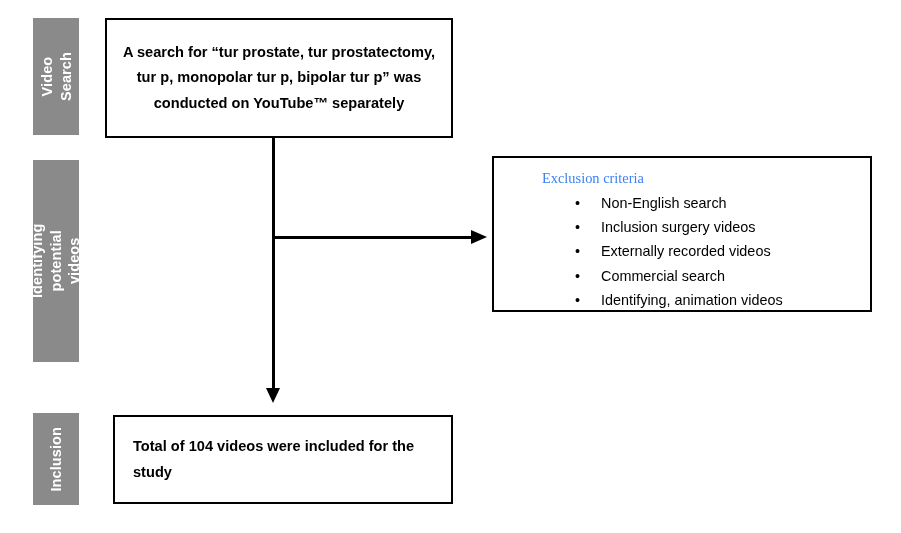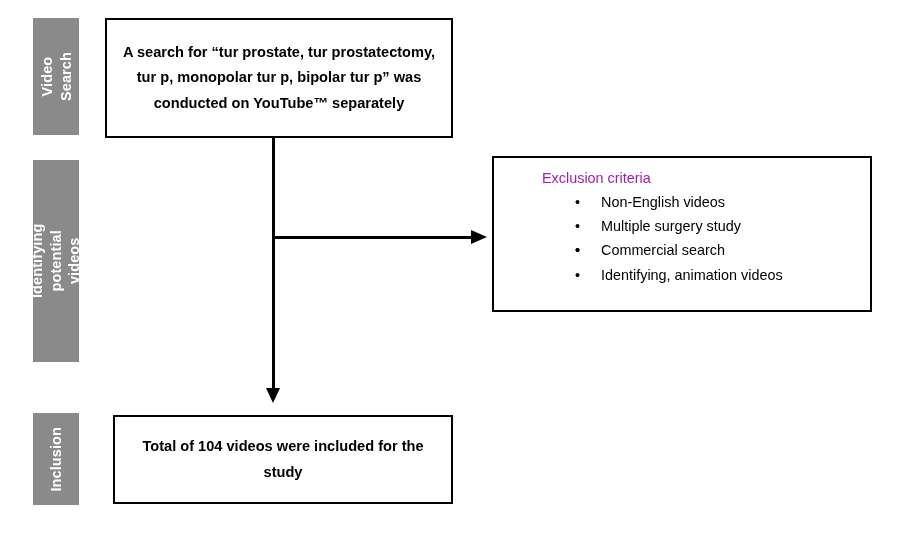--- a/index.html
+++ b/index.html
@@ -69,40 +69,41 @@
     padding: 0 12px;
   }
 
   #box-inclusion {
     left: 113px; top: 415px; width: 340px; height: 89px;
   }
   #box-inclusion .box-text {
     font-weight: bold;
     font-size: 14.6px;
     line-height: 1.72;
-    text-align: center;
+    text-align: left;
     color: #000000;
     padding: 0 18px;
   }
 
   #box-exclusion {
     left: 492px; top: 156px; width: 380px; height: 156px;
     align-items: flex-start;
     justify-content: flex-start;
   }
   .exclusion-inner {
     padding: 12px 0 0 48px;
     width: 100%;
     box-sizing: border-box;
   }
   .exclusion-title {
     font-size: 14.4px;
     font-weight: 500;
-    color: #a21caf;
+    color: #3b82f6;
     margin-bottom: 4px;
+    font-family: Liberation Serif, serif;
   }
   .exclusion-list {
     list-style: none;
     margin: 0;
     padding: 0;
   }
   .exclusion-list li {
     position: relative;
     padding-left: 59px;
     font-size: 14.4px;
@@ -169,23 +170,23 @@
   </div>
 
   <div class="flow-box" id="box-search">
     <div class="box-text">A search for “tur prostate, tur prostatectomy, tur p, monopolar tur p, bipolar tur p” was conducted on YouTube™ separately</div>
   </div>
 
   <div class="flow-box" id="box-exclusion">
     <div class="exclusion-inner">
       <div class="exclusion-title">Exclusion criteria</div>
       <ul class="exclusion-list" id="exclusion-list">
-          <li><span class="bullet-dot">•</span><span>Non-English videos</span></li>
-          <li><span class="bullet-dot">•</span><span>Multiple surgery study</span></li>
-          <li><span class="bullet-dot">•</span></li>
+          <li><span class="bullet-dot">•</span><span>Non-English search</span></li>
+          <li><span class="bullet-dot">•</span><span>Inclusion surgery videos</span></li>
+          <li><span class="bullet-dot">•</span><span>Externally recorded videos</span></li>
           <li><span class="bullet-dot">•</span><span>Commercial search</span></li>
           <li><span class="bullet-dot">•</span><span>Identifying, animation videos</span></li>
         </ul>
     </div>
   </div>
 
   <div class="flow-box" id="box-inclusion">
     <div class="box-text">Total of 104 videos were included for the study</div>
   </div>
 

